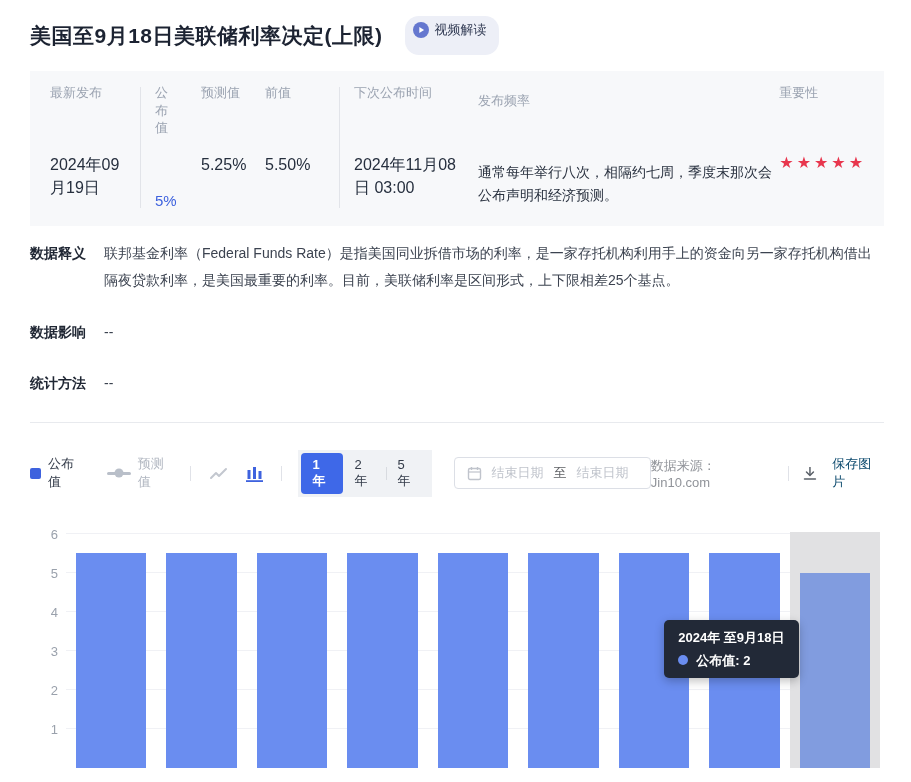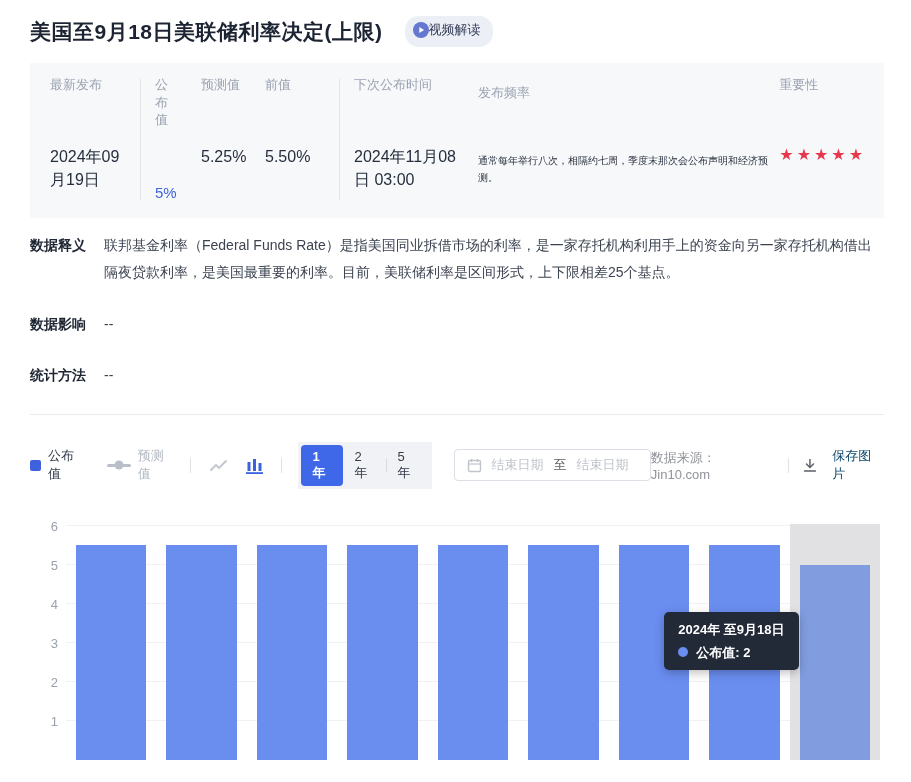--- a/index.html
+++ b/index.html
@@ -8,22 +8,22 @@
     width:911px; min-height:782px;
     font-family:"Liberation Sans","DejaVu Sans",sans-serif;
     color:#262f3e; position:relative; overflow:hidden;
   }
   .page { padding:14px 27px 10px 30px; }
 
   
   .title-row { display:flex; align-items:center; gap:22px; margin-top:2px; }
   .page-title { font-size:21px; font-weight:700; color:#1c2332; letter-spacing:.5px; }
   .video-badge {
-    display:inline-flex; align-items:center; 
-    background:#edeff7; border-radius:14px; padding:5px 12px 8px 8px;
+    display:inline-flex; align-items:center; gap:6px;
+    background:#edeff7; border-radius:14px; padding:5px 12px 16px 8px;
     font-size:13px; color:#333c55; cursor:pointer;
   }
 
   
   .stats-bar {
     display:flex; align-items:stretch; background:#f7f8fa;
     margin-top:16px; padding:13px 10px 15px 10px;
   }
   .stat { display:flex; flex-direction:column;gap:44px; }
   .stat-label { color:#9ba3b1; font-size:13px; margin-bottom:7px; }
@@ -32,21 +32,21 @@
   .col-latest   { width:100px; padding-left:10px; }
   .col-latest .stat-value { width:84px; }
   .col-published{ margin-left:14px; width:46px; }
   .col-published .stat-label { width:15px; line-height:1.35; word-break:break-all; }
   .col-published .stat-value { color:#3e62de; font-size:15px; margin-top:2px; }
   .col-forecast { width:64px; }
   .col-previous { width:74px; }
   .col-next     { margin-left:14px; width:124px; }
   .col-next .stat-value { width:110px; }
   .col-freq     { width:300px;margin-top:8px; }
-  .col-freq .stat-value { font-size:10px; line-height:1.65; color:#2a3240; }
+  .col-freq .stat-value { font-size:14px; line-height:1.65; color:#2a3240; }
   .col-importance { margin-left:auto; padding-right:8px; }
   .stars { font-size:16px; letter-spacing:3px; line-height:1.2; }
 
   
   .defs { margin-top:14px; }
   .def-row { display:flex; margin-bottom:25px; }
   .def-label { width:74px; flex-shrink:0; font-size:14px; font-weight:700; color:#1f2633; line-height:1.9; }
   .def-value { font-size:14px; color:#3c4350; line-height:1.9; }
 
   .hr { border:none; border-top:1px solid #e8eaee; margin:1px 0 0 0; }

